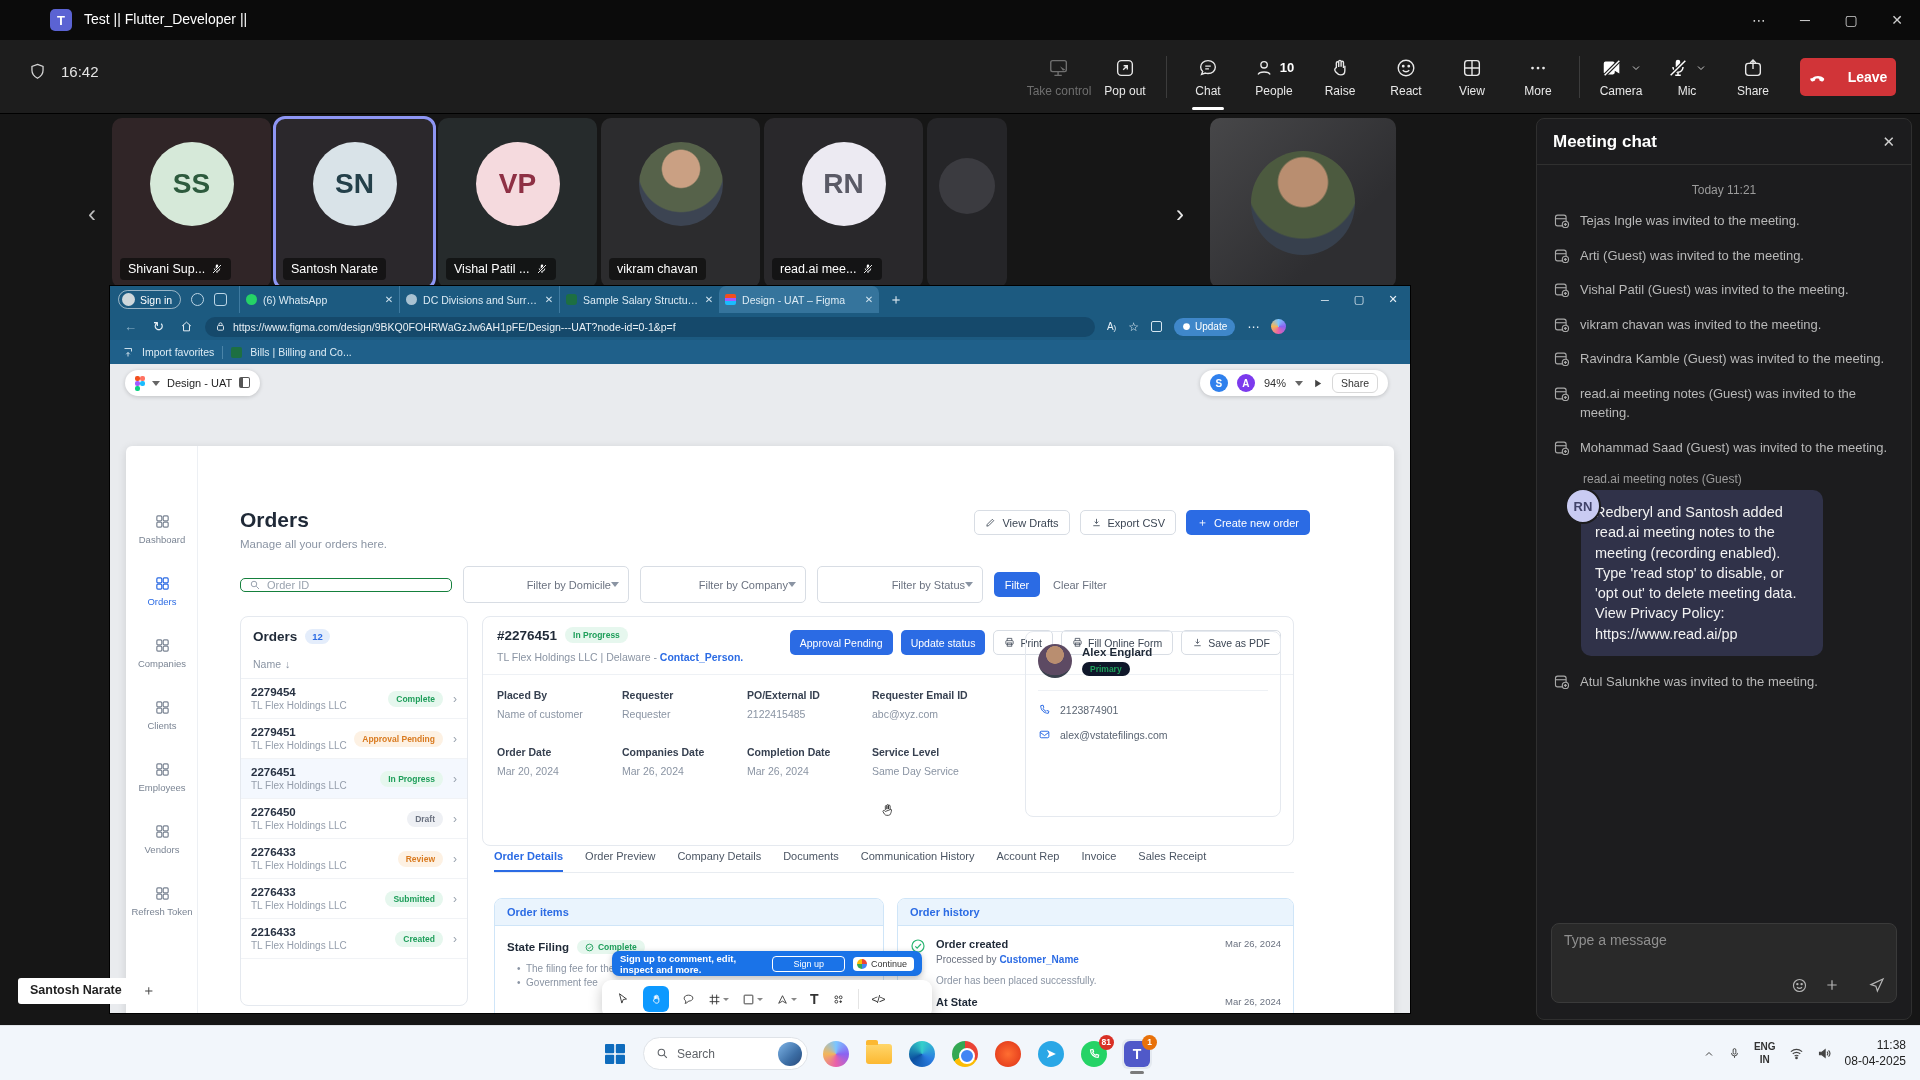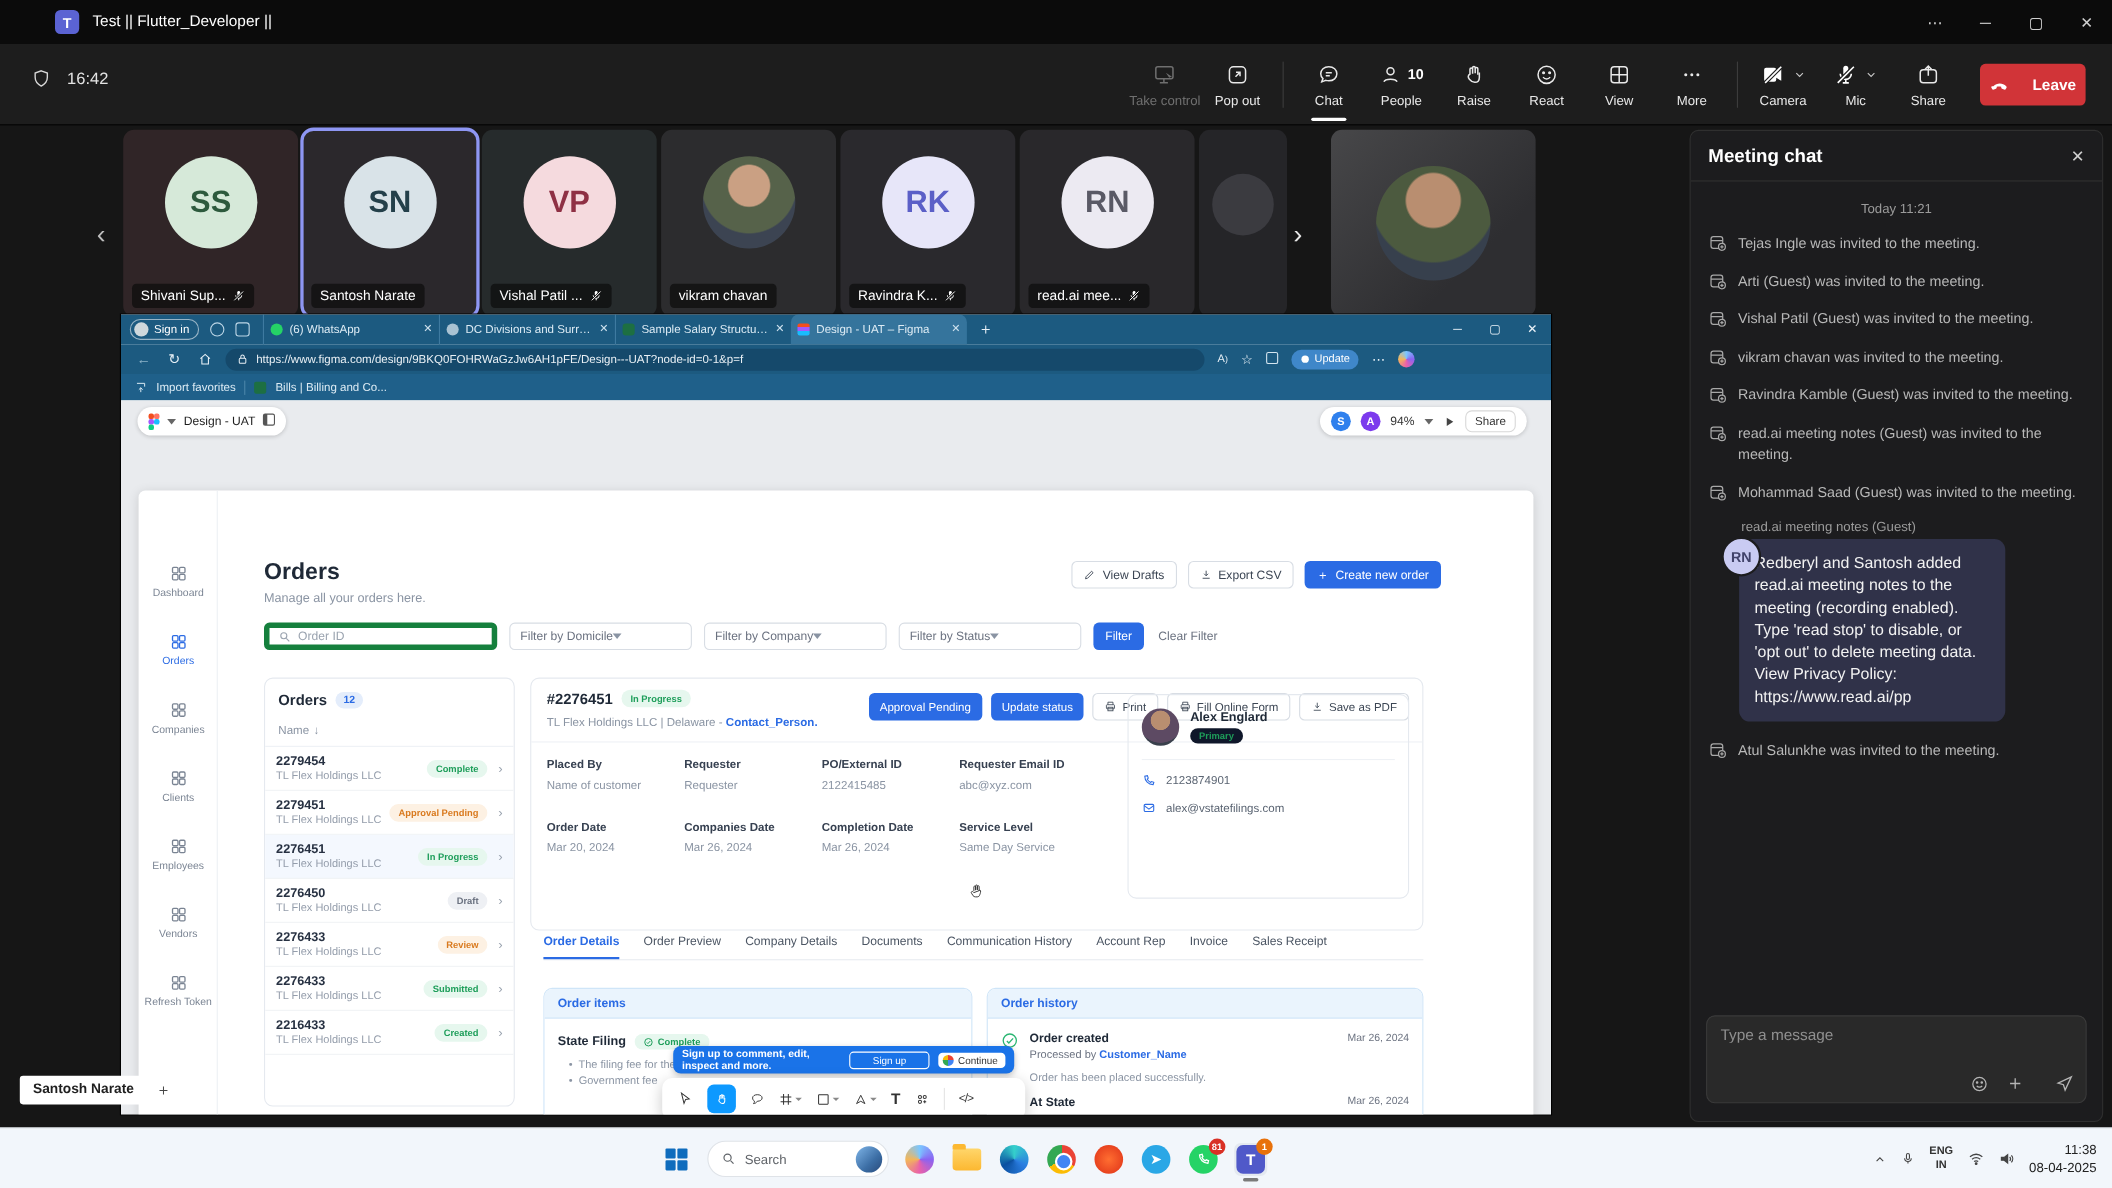--- a/index.html
+++ b/index.html
@@ -123,24 +123,24 @@
   .side-item.active{color:#2b6be4;}
   .side-wrap{position:absolute;left:0;top:52px;width:72px;}
   .frame-logo{position:absolute;left:112px;top:8px;font-size:15px;font-weight:bold;color:#1b5cc8;z-index:1;}
   .app-title{position:absolute;left:114px;top:62px;font-size:21px;font-weight:bold;color:#1f2937;}
   .app-sub{position:absolute;left:114px;top:92px;font-size:11.5px;color:#8a94a3;}
   .hdr-btns{position:absolute;right:84px;top:64px;display:flex;gap:10px;}
   .wbtn{height:25px;border:1px solid #d8dde4;border-radius:5px;background:#fff;color:#3c4654;font-size:11px;
     display:flex;align-items:center;gap:6px;padding:0 10px;}
   .bbtn{height:25px;border-radius:5px;background:#2b6be4;color:#fff;font-size:11px;display:flex;align-items:center;gap:6px;padding:0 11px;}
   .filters{position:absolute;left:114px;top:120px;display:flex;gap:11px;align-items:center;}
-  .search-box{width:212px;height:25px;border:5px solid #15803d;border-radius:5px;display:flex;align-items:center;gap:6px;padding:0 8px;color:#9aa3af;}
+  .search-box{width:212px;height:14px;border:1px solid #15803d;border-radius:5px;display:flex;align-items:center;gap:6px;padding:0 8px;color:#9aa3af;}
   .search-box input{border:none;outline:none;font-size:11px;width:150px;font-family:inherit;color:#374151;}
   .search-box input::placeholder{color:#9aa3af;}
-  .dd{height:25px;border:1px solid #d8dde4;border-radius:5px;display:flex;align-items:center;justify-content:flex-start;
+  .dd{height:37px;border:1px solid #d8dde4;border-radius:5px;display:flex;align-items:center;justify-content:flex-end;
     padding:0 9px;font-size:11px;color:#6b7280;width:166px;}
   .caret{width:0;height:0;border-left:4px solid transparent;border-right:4px solid transparent;border-top:5px solid #8a94a3;}
   .filter-btn{height:25px;width:46px;background:#2b6be4;border-radius:5px;color:#fff;font-size:11px;display:flex;align-items:center;justify-content:center;}
   .clearf{font-size:11px;color:#6b7280;margin-left:2px;}
 
   
   .list-panel{position:absolute;left:114px;top:170px;width:228px;height:390px;border:1px solid #e5e9ef;border-radius:8px;overflow:hidden;background:#fff;}
   .lp-head{display:flex;align-items:center;gap:8px;padding:12px 12px 10px;}
   .lp-title{font-size:13.5px;font-weight:bold;color:#1f2937;}
   .lp-count{background:#e4edfb;color:#2b6be4;font-size:9.5px;font-weight:bold;border-radius:9px;padding:2px 7px;}
@@ -444,34 +444,20 @@
       </div>
 
       <div class="tile photo" style="background:#2c2c2e">
         <div class="av"></div>
         <div class="name-pill">
           <span>vikram chavan</span>
 
         </div>
       </div>
 
-      <div class="tile" style="background:#2a292d">
-        <div class="av" style="background:#e7e6f9;color:#5b5fc7">RK</div>
-        <div class="name-pill">
-          <span>Ravindra K...</span>
-          <span>
-            <svg width="12" height="12" viewBox="0 0 24 24">
-              <rect x="9.5" y="3" width="5" height="10" rx="2.5" fill="#fff"></rect>
-              <path fill="none" stroke="#fff" stroke-width="1.8" d="M6.5 11a5.5 5.5 0 0 0 11 0M12 16.5V20"></path>
-              <path stroke="#111" stroke-width="4" d="M4 20L20 4"></path>
-              <path stroke="#fff" stroke-width="1.8" d="M4 20L20 4"></path>
-            </svg>
-          </span>
-        </div>
-      </div>
 
       <div class="tile" style="background:#29282b">
         <div class="av" style="background:#eceaf2;color:#5a5a66">RN</div>
         <div class="name-pill">
           <span>read.ai mee...</span>
           <span>
             <svg width="12" height="12" viewBox="0 0 24 24">
               <rect x="9.5" y="3" width="5" height="10" rx="2.5" fill="#fff"></rect>
               <path fill="none" stroke="#fff" stroke-width="1.8" d="M6.5 11a5.5 5.5 0 0 0 11 0M12 16.5V20"></path>
               <path stroke="#111" stroke-width="4" d="M4 20L20 4"></path>

